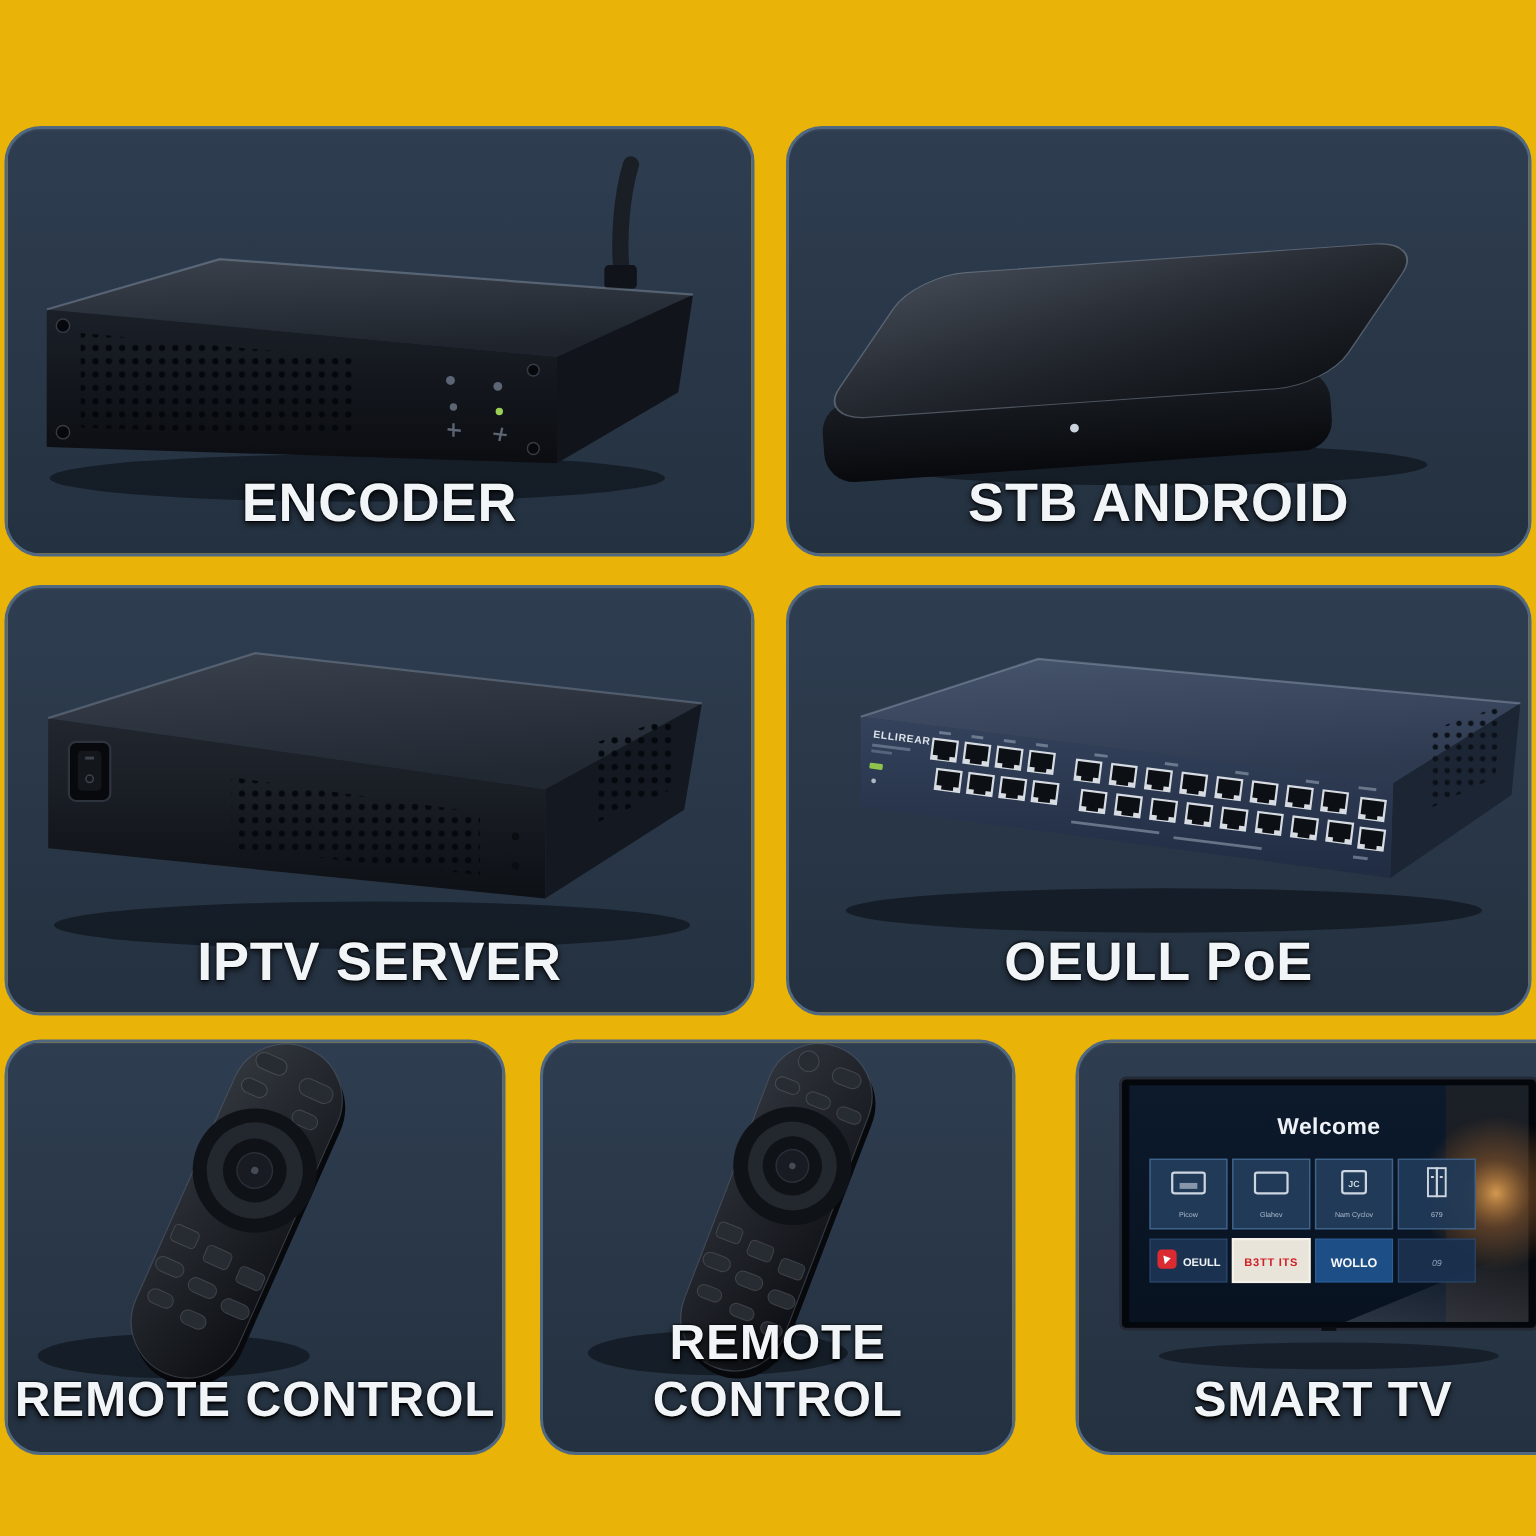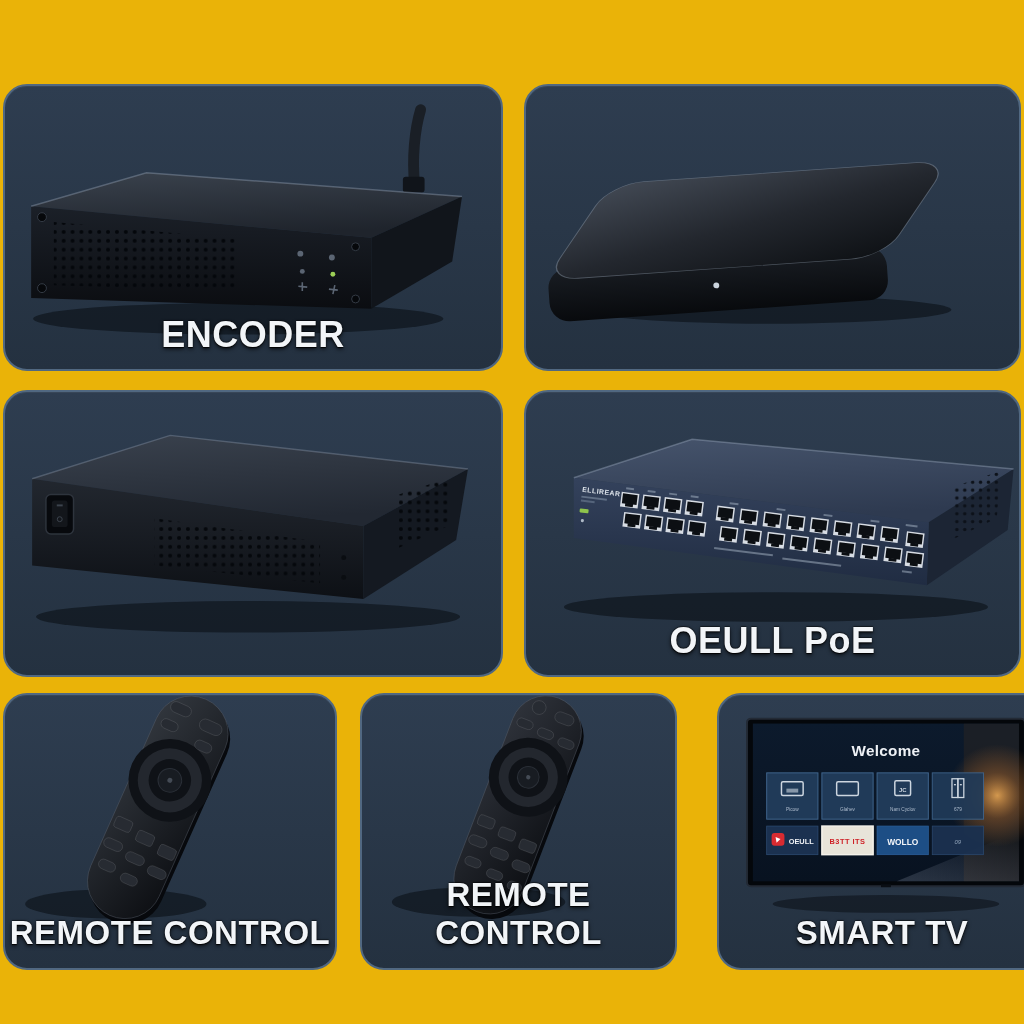--- a/index.html
+++ b/index.html
@@ -78,20 +78,21 @@
         </linearGradient>
       </defs>
       <ellipse cx="245" cy="227" rx="185" ry="14" fill="rgba(4,7,11,.5)"></ellipse>
       <g transform="rotate(-4 250 150)">
         <rect x="18" y="170" width="344" height="54" rx="20" fill="url(#stbF)"></rect>
         <rect x="-170" y="0" width="345" height="150" rx="34" fill="url(#stbT)" transform="translate(258,88) scale(1,0.62) skewX(-26)"></rect>
         <rect x="-170" y="0" width="345" height="150" rx="34" fill="none" stroke="#8f9cab" stroke-width="1.2" opacity="0.45" transform="translate(258,88) scale(1,0.62) skewX(-26)"></rect>
         <circle cx="188" cy="198" r="3" fill="#d6dee8" opacity="0.95"></circle>
       </g>
     </svg>
+    <div class="label lbl-lg">STB ANDROID</div>
   </section>
 
   <section class="panel" style="left:3px;top:390px;width:500px;height:287px">
     <svg viewBox="0 0 500 287">
       <defs>
         <linearGradient id="srvTop" x1="0" y1="0" x2="0.3" y2="1">
           <stop offset="0" stop-color="#3a424e"></stop>
             <stop offset="1" stop-color="#222832"></stop>
         </linearGradient>
         <linearGradient id="srvFront" x1="0" y1="0" x2="0" y2="1">
@@ -113,20 +114,21 @@
         <rect x="46" y="110" width="16" height="27" rx="3" fill="#13161b"></rect>
         <rect x="51" y="114" width="6" height="2" fill="#3c434d"></rect>
         <circle cx="54" cy="129" r="2.5" fill="none" stroke="#3c434d" stroke-width="1"></circle>
       </g>
       <polygon points="150,128 318,152 318,194 150,176" fill="url(#srvVent)"></polygon>
       <g fill="#0a0d11">
         <circle cx="342" cy="168" r="2.5"></circle>
           <circle cx="342" cy="188" r="2.5"></circle>
       </g>
     </svg>
+    <div class="label lbl-lg">IPTV SERVER</div>
   </section>
 
   <section class="panel" style="left:524px;top:390px;width:497px;height:287px">
     <svg viewBox="0 0 497 287">
       <defs>
         <linearGradient id="swTop" x1="0" y1="0" x2="0.3" y2="1">
           <stop offset="0" stop-color="#46546c"></stop>
             <stop offset="1" stop-color="#2e3a50"></stop>
         </linearGradient>
         <linearGradient id="swFront" x1="0" y1="0" x2="0" y2="1">

